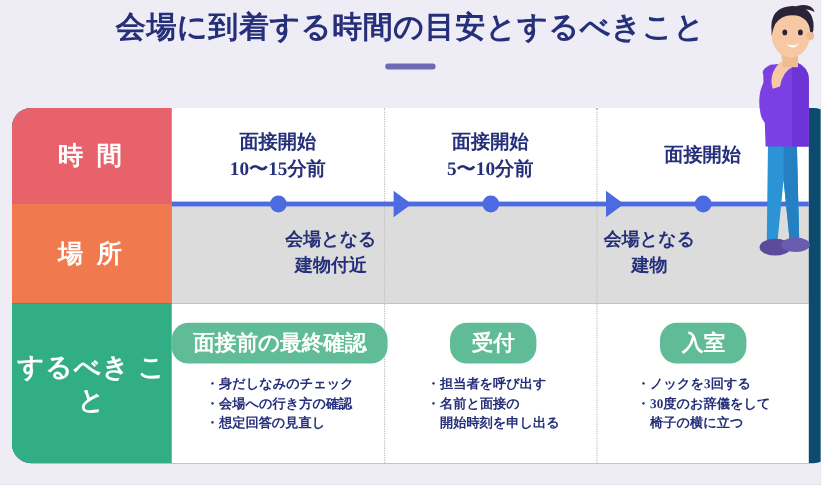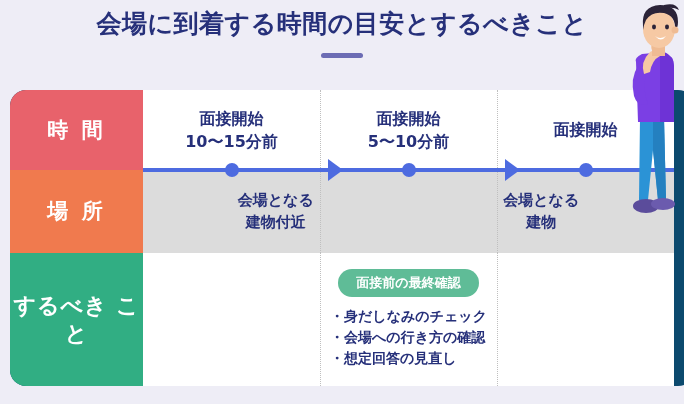--- a/index.html
+++ b/index.html
@@ -5,20 +5,21 @@
   * { box-sizing: border-box; margin: 0; padding: 0; }
   html, body {
     width: 684px; height: 404px;
     font-family: "DejaVu Sans", "Liberation Sans", sans-serif;
   }
   #page {
     position: relative;
     width: 684px; height: 404px;
     background: #EEEDF6;
     overflow: hidden;
+    font-family: Liberation Serif, serif;
   }
 
   
   #title-block {
     position: absolute;
     left: 0; top: 8px;
     width: 684px;
     text-align: center;
   }
   #title-text {
@@ -142,30 +143,30 @@
 
   
   .todo-cell {
     justify-content: flex-start;
     padding-top: 16px;
   }
   .badge {
     display: inline-block;
     background: #5FBC97;
     color: #FFFFFF;
-    font-size: 13px;
+    font-size: 18px;
     font-weight: 700;
     padding: 5px 18px;
     border-radius: 14px;
     white-space: nowrap;
   }
   .bullets {
     margin-top: 9px;
     text-align: left;
-    font-size: 14px;
+    font-size: 11px;
     font-weight: 700;
     color: #26307A;
     line-height: 1.5;
     white-space: pre-line;
   }
 
   
   #character {
     position: absolute;
     left: 620px; top: 0;
@@ -225,20 +226,32 @@
 こと</div>
       <div class="cells">
         <div class="vdivider" id="vd-1"></div>
         <div class="vdivider" id="vd-2"></div>
         <div class="cell todo-cell">
           <div class="badge">面接前の最終確認</div>
           <div class="bullets">・身だしなみのチェック
 ・会場への行き方の確認
 ・想定回答の見直し</div>
         </div>
+        <div class="cell todo-cell">
+          <div class="badge">受付</div>
+          <div class="bullets">・担当者を呼び出す
+・名前と面接の
+　開始時刻を申し出る</div>
+        </div>
+        <div class="cell todo-cell">
+          <div class="badge">入室</div>
+          <div class="bullets">・ノックを3回する
+・30度のお辞儀をして
+　椅子の横に立つ</div>
+        </div>
       </div>
     </div>
 
     <div id="timeline">
       <div class="tl-dot" id="dot-1"></div>
       <div class="tl-arrow" id="arr-1"></div>
       <div class="tl-dot" id="dot-2"></div>
       <div class="tl-arrow" id="arr-2"></div>
       <div class="tl-dot" id="dot-3"></div>
     </div>

